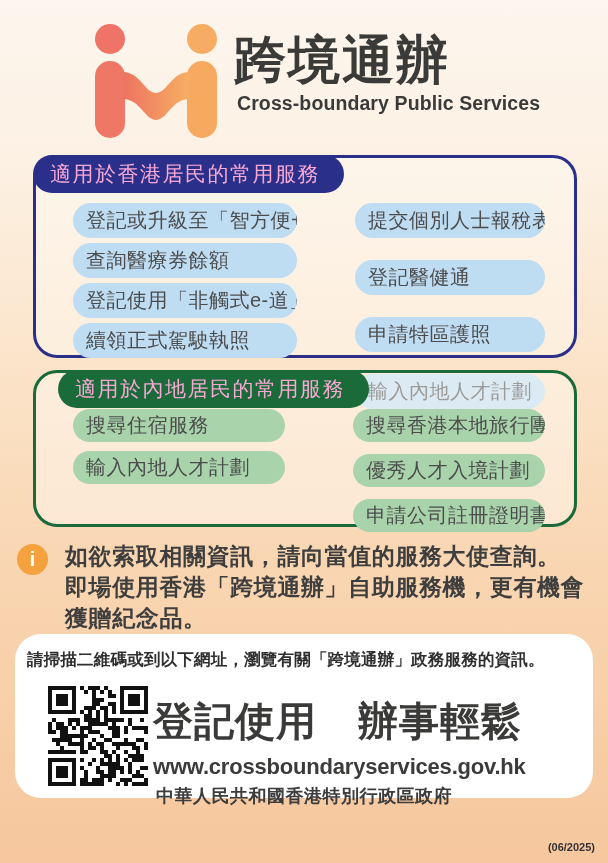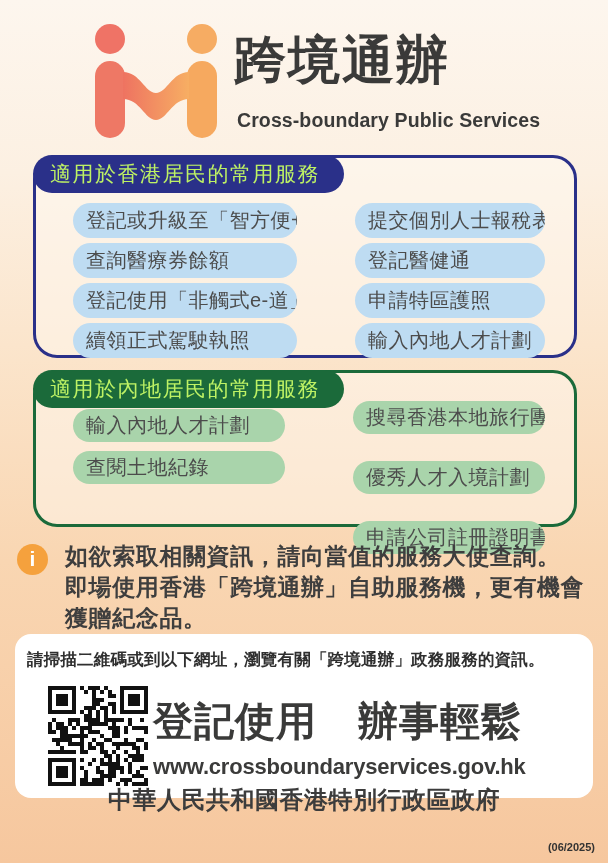--- a/index.html
+++ b/index.html
@@ -8,64 +8,64 @@
   .page {
     position:relative; width:608px; height:863px; overflow:hidden;
     background:linear-gradient(180deg,#fdf6ee 0%,#fcf0e2 20%,#fbe5cc 40%,#f9d6b2 65%,#f6c79e 100%);
   }
 
   
   .logo { position:absolute; left:90px; top:24px; width:132px; height:114px; }
   .title { position:absolute; left:234px; top:26px; font-size:52px; font-weight:900;
            color:#3a3a39; letter-spacing:2px; white-space:nowrap; }
   .subtitle { position:absolute; left:237px; top:92px; font-size:19.5px; font-weight:700;
-              color:#3a3a39; letter-spacing:0.1px; white-space:nowrap;margin-top:17px; }
+              color:#3a3a39; letter-spacing:0.1px; white-space:nowrap; }
 
   
   .svc-box { position:absolute; left:33px; width:544px; border-radius:24px;
              background:rgba(255,251,243,0.45); }
   .box-hk { top:155px; height:203px; border:3px solid #2a3089; }
   .box-ml { top:370px; height:157px; border:3px solid #1b6a3a; }
   .box-heading { position:absolute; left:-3px; top:-3px; height:38px; line-height:37px;
-                 border-radius:24px; color:#bef264; font-size:21px; letter-spacing:1.5px;
+                 border-radius:24px; color:#f9a8d4; font-size:21px; letter-spacing:1.5px;
                  padding:0 24px 0 17px; white-space:nowrap; }
   .box-hk .box-heading { background:#2a3089; }
-  .box-ml .box-heading { background:#1b6a3a; }
+  .box-ml .box-heading { background:#1b6a3a;margin-left:25px; }
 
   .pill-col { position:absolute; display:flex; flex-direction:column; }
   .pill { height:35px; line-height:35px; border-radius:18px; font-size:20px;
           color:#4c4c4c; padding-left:13px; letter-spacing:0.5px; white-space:nowrap; overflow:hidden; }
   .box-hk .pill { background:#bedcf2; }
   .box-ml .pill { background:#a9d4ab; height:33px; line-height:33px; }
   .hk-left  { left:37px;  top:45px; gap:5px; }  .hk-left  .pill { width:224px; }
-  .hk-right { left:319px; top:45px; gap:5px;justify-content:flex-end; }  .hk-right .pill { width:190px; }
+  .hk-right { left:319px; top:45px; gap:22px;justify-content:flex-end; }  .hk-right .pill { width:190px; }
   .ml-left  { left:37px;  top:36px; gap:9px; }  .ml-left  .pill { width:212px; }
-  .ml-right { left:317px; top:28px; gap:27px; }  .ml-right .pill { width:192px; }
+  .ml-right { left:317px; top:36px; gap:12px; }  .ml-right .pill { width:192px; }
 
   
   .info-badge { position:absolute; left:17px; top:544px; width:31px; height:31px;
                 border-radius:50%; background:#f5a13d; color:#ffffff; font-size:21px;
                 font-weight:900; text-align:center; line-height:30px; font-style:normal; }
   .notice-text { position:absolute; left:65px; top:541px; width:545px;
                  font-size:23px; font-weight:700; color:#3e3e3e; letter-spacing:0.6px; }
   .notice-text div { line-height:31px; white-space:nowrap; }
 
   
   .panel { position:absolute; left:15px; top:634px; width:578px; height:164px;
-           background:#ffffff; border-radius:16px; }
+           background:#ffffff; border-radius:26px; }
   .panel-instruction { position:absolute; left:12px; top:15px; font-size:16.5px;
                        font-weight:700; color:#2f2f2f; letter-spacing:0.2px; white-space:nowrap; }
   .qr { position:absolute; left:33px; top:52px; width:100px; height:100px; }
   .slogan-wrap { position:absolute; left:138px; top:60px; width:430px; }
   .slogan { font-size:40px; font-weight:900; color:#3a3a39; letter-spacing:1px; white-space:nowrap; }
   .url { margin-top:5px; font-size:22px; font-weight:700; color:#3b3b3a; letter-spacing:-0.2px; white-space:nowrap; }
 
   
   .gov-line { position:absolute; left:0; top:784px; width:100%; text-align:center;
-              font-size:24px; font-weight:700; color:#3c3c3c; letter-spacing:0.5px; }
+              font-size:18px; font-weight:700; color:#3c3c3c; letter-spacing:0.5px; }
   .date-line { position:absolute; right:13px; top:841px; font-size:11px; font-weight:600; color:#333333; }
 </style>
 </head>
 <body>
 
 <div class="page">
 
   <svg class="logo" viewBox="0 0 132 114" xmlns="http://www.w3.org/2000/svg" aria-hidden="true">
     <defs>
       <linearGradient id="lg" x1="0" y1="0" x2="1" y2="0">
@@ -94,22 +94,22 @@
       <div class="pill">提交個別人士報稅表</div>
       <div class="pill">登記醫健通</div>
       <div class="pill">申請特區護照</div>
       <div class="pill">輸入內地人才計劃</div>
     </div>
   </div>
 
   <div class="svc-box box-ml">
     <div class="box-heading">適用於內地居民的常用服務</div>
     <div class="pill-col ml-left">
+      <div class="pill">搜尋住宿服務</div>
       <div class="pill">輸入內地人才計劃</div>
-      <div class="pill">查閱土地紀錄</div>
     </div>
     <div class="pill-col ml-right">
       <div class="pill">搜尋香港本地旅行團</div>
       <div class="pill">優秀人才入境計劃</div>
       <div class="pill">申請公司註冊證明書</div>
     </div>
   </div>
 
   <div class="info-badge">i</div>
   <div class="notice-text">

